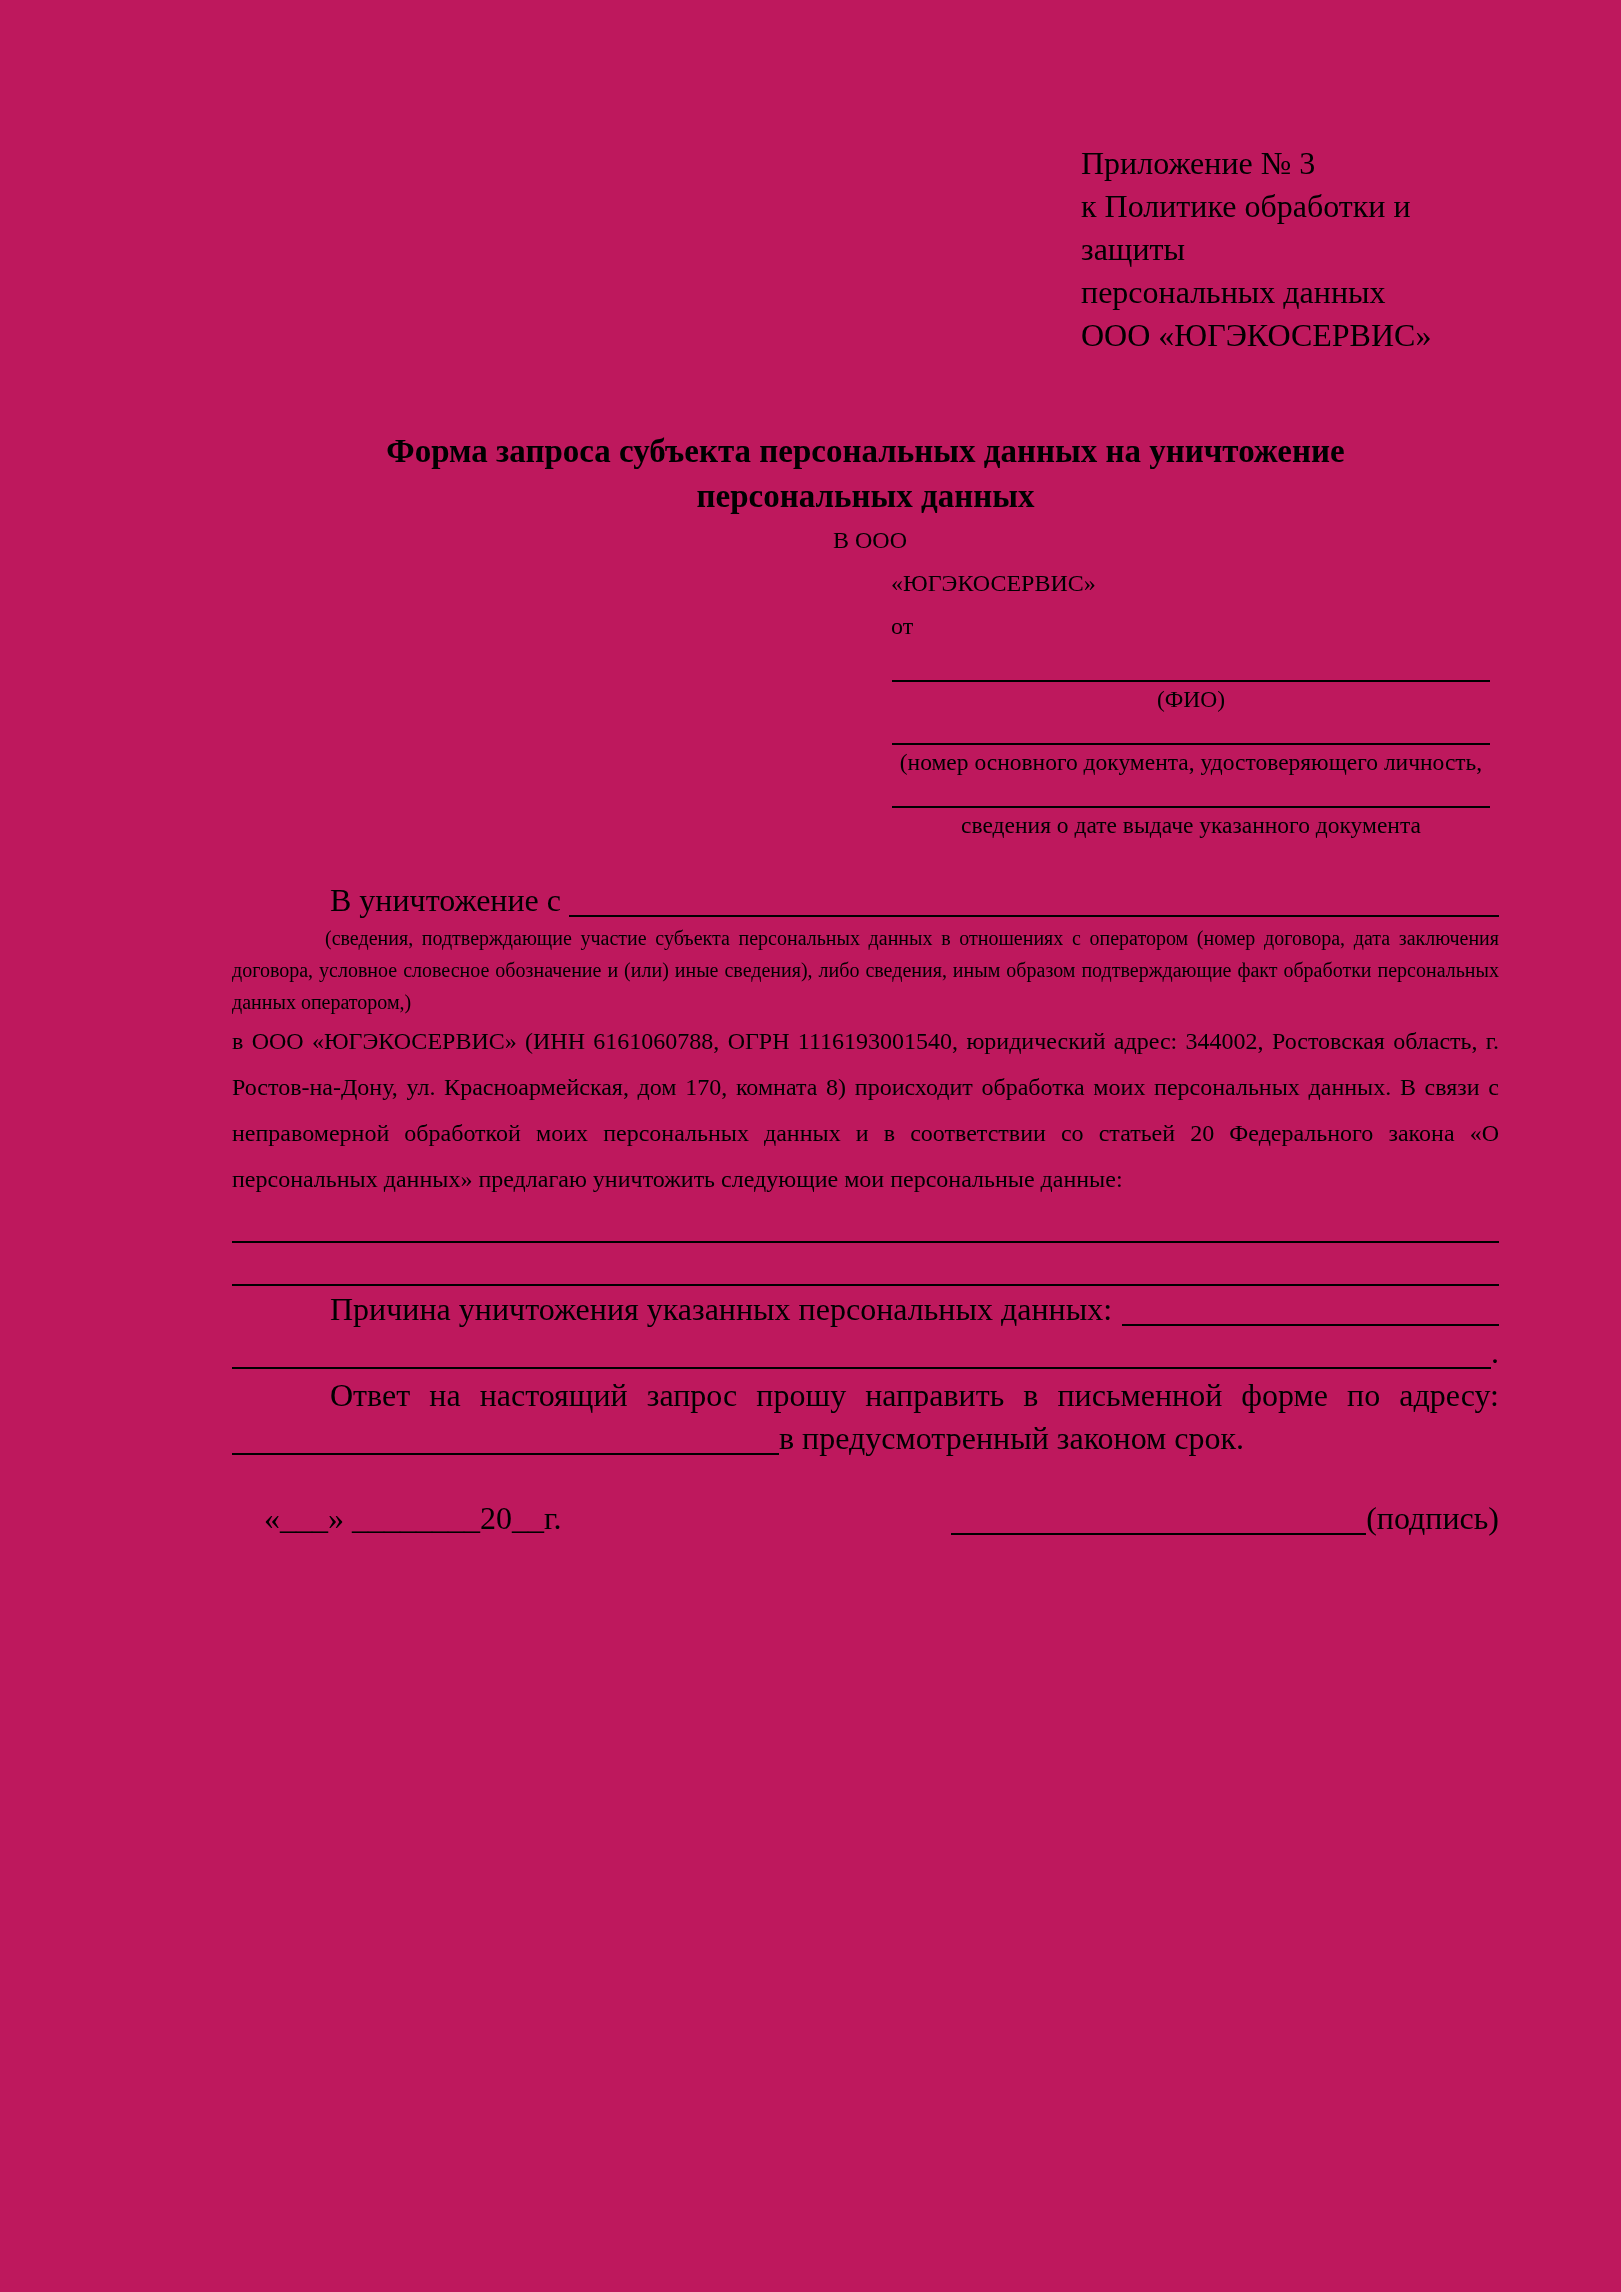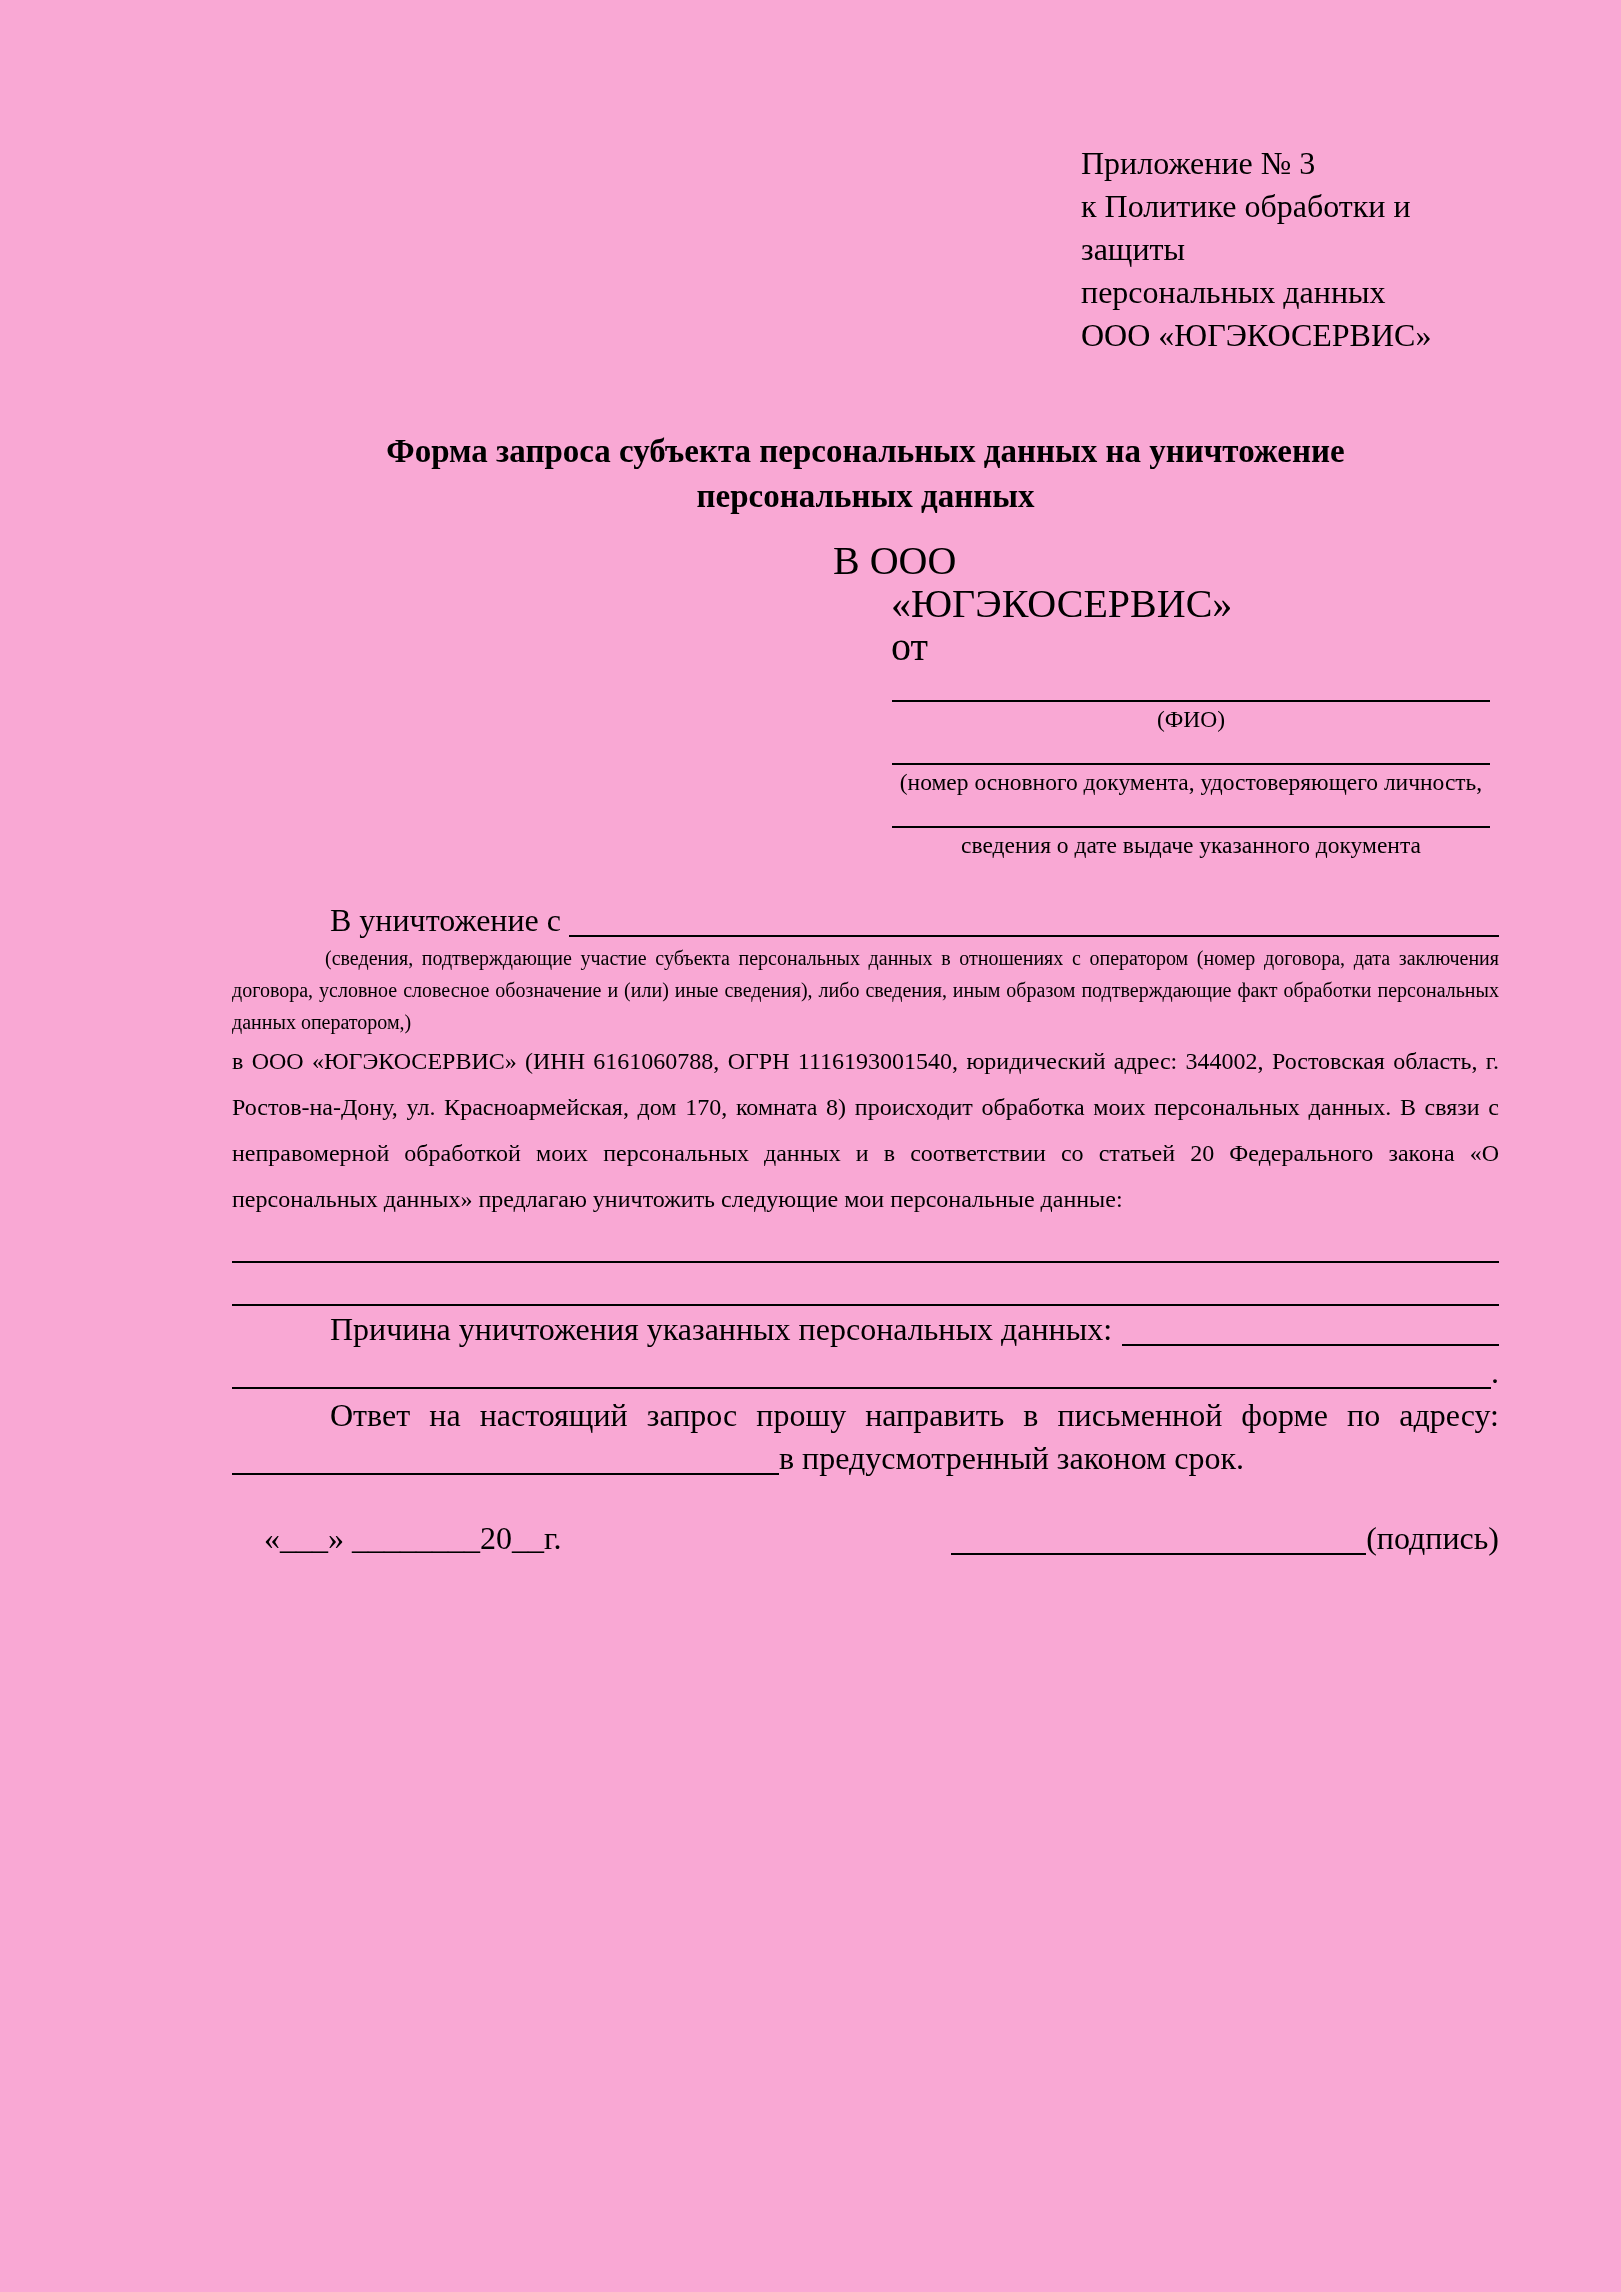--- a/index.html
+++ b/index.html
@@ -4,21 +4,21 @@
 <style>
   html, body {
     margin: 0;
     padding: 0;
     background: #ffffff;
   }
   .page {
     position: relative;
     width: 1621px;
     height: 2293px;
-    background: #f9a8d4;
+    background: #be185d;
     color: #000000;
     font-family: "Liberation Serif", "DejaVu Serif", serif;
     box-sizing: border-box;
     padding: 142px 122px 0 232px;
     overflow: hidden;
   }
   .content { width: 1267px; }
 
   
   .appendix {
@@ -31,21 +31,21 @@
   
   .doc-title {
     margin-top: 72px;
     text-align: center;
     font-weight: bold;
     font-size: 33px;
     line-height: 45px;
   }
 
   
-  .addressee { font-size: 40px; line-height: 43px; margin-top: 20px; }
+  .addressee { font-size: 24px; line-height: 43px; }
   .addressee .l1 { margin-left: 601px; }
   .addressee .l2, .addressee .l3 { margin-left: 659px; }
 
   
   .fields { margin-left: 660px; width: 598px; margin-top: 32px; }
   .field-line { height: 0; border-top: 2.9px solid #000; }
   .field-caption {
     text-align: center;
     font-size: 23.5px;
     line-height: 29px;

